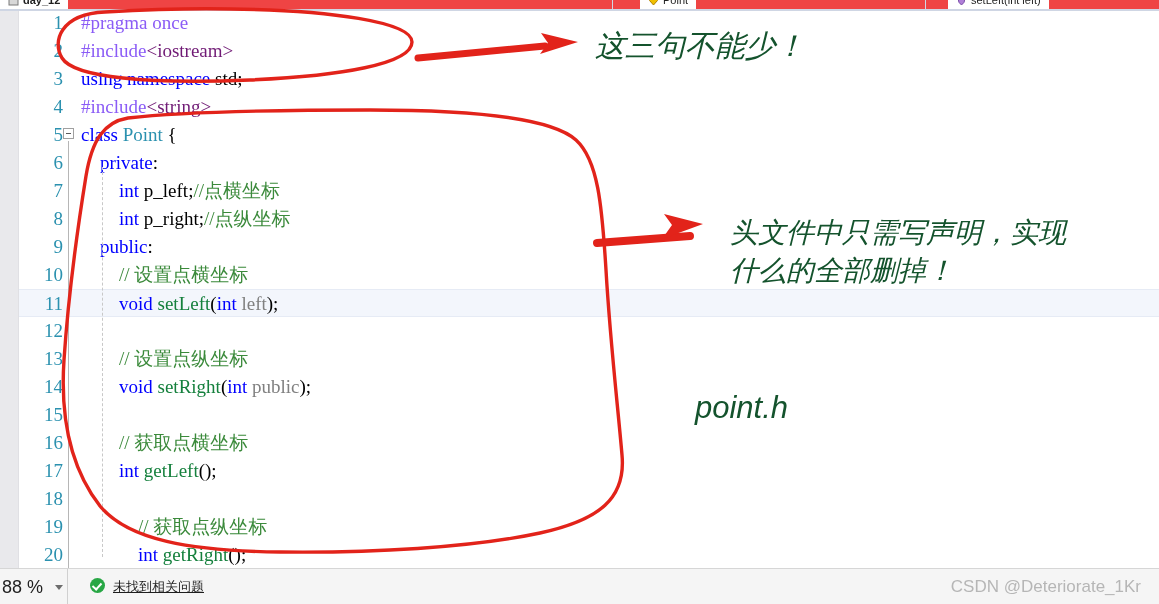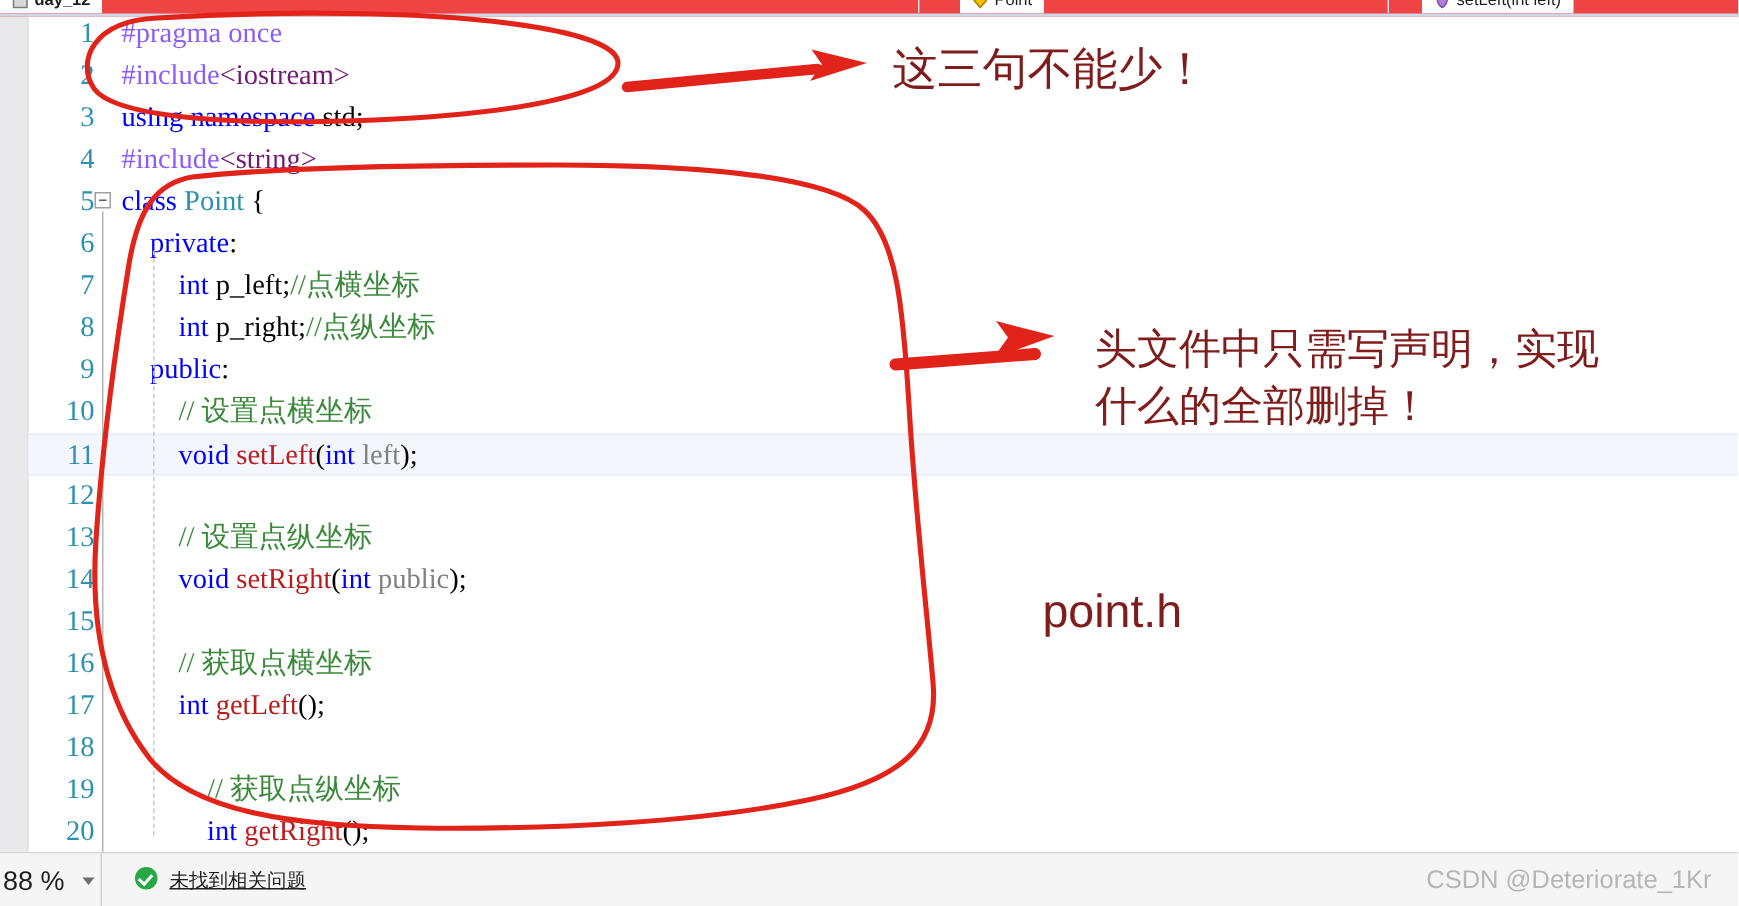--- a/index.html
+++ b/index.html
@@ -79,21 +79,21 @@
     display: inline-block;
     margin-left: 18px;
     font-family: "Liberation Serif", serif;
     font-size: 19px;
     color: #000000;
   }
   .kw   { color: #0000ff; }
   .pp   { color: #8b5cf6; }
   .str  { color: #701a75; }
   .cmt  { color: #3b8a3b; }
-  .id   { color: #b91c1c; }
+  .id   { color: #15803d; }
   .param{ color: #808080; }
   .type { color: #2b91af; }
   .plain{ color: #000000; }
 
   
   #foldbox {
     position: absolute;
     left: 63px; top: 119px;
     width: 11px; height: 11px;
     border: 1px solid #a0a0a0;
@@ -117,24 +117,25 @@
 
   
   #annot {
     position: absolute; left: 0; top: 0;
     width: 1159px; height: 604px;
     pointer-events: none;
     z-index: 8;
   }
   .annot-text {
     position: absolute;
-    color: #7f1d1d;
+    color: #14532d;
     font-family: "DejaVu Sans", sans-serif;
     white-space: pre;
     z-index: 9;
+    font-style: italic;
   }
   #annot-note1 { left: 595px; top: 26px; font-size: 30px; }
   #annot-note2 { left: 730px; top: 214px; font-size: 28px; line-height: 38px; }
   #annot-file  { left: 695px; top: 390px; font-size: 31px; font-family: "Liberation Sans", sans-serif; }
 
   
   #statusbar {
     position: absolute; left: 0; top: 568px;
     width: 1159px; height: 36px;
     background: #f5f5f5;

